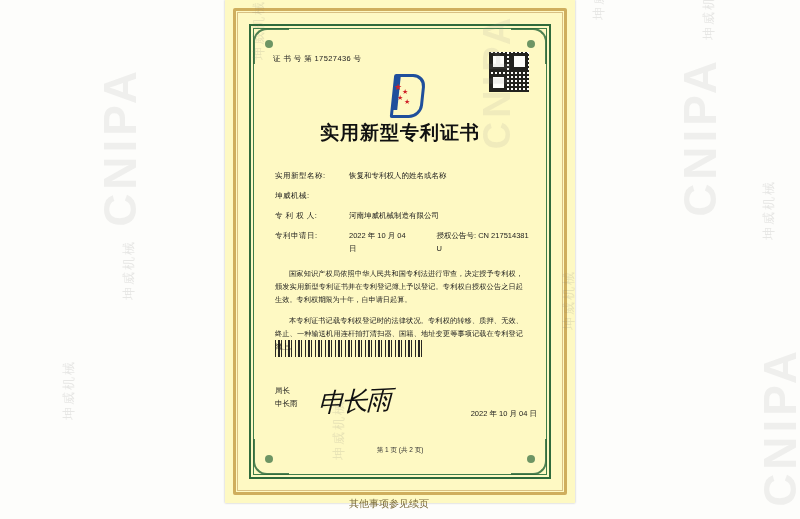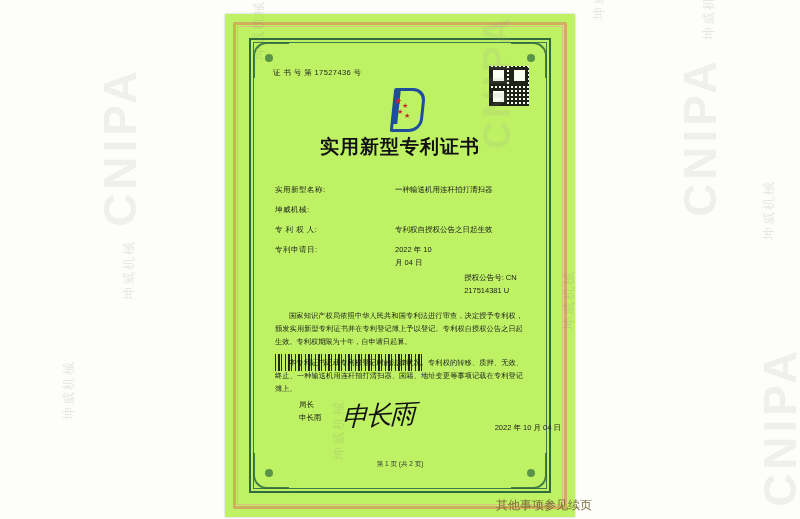--- a/index.html
+++ b/index.html
@@ -35,24 +35,24 @@
     white-space: nowrap;
     transform: rotate(-90deg);
     transform-origin: left top;
     font-family: "Liberation Sans", sans-serif;
   }
 
   
   .sheet {
     position: absolute;
     left: 225px;
-    top: 14px;
+    top: 0;
     width: 350px;
     height: 503px;
-    background: #bef264;
+    background: #fef9c3;
     box-shadow: 0 0 2px rgba(0,0,0,0.25);
     overflow: hidden;
   }
   
   .orn-outer {
     position: absolute;
     left: 8px; top: 8px; right: 8px; bottom: 8px;
     border: 3px solid #cfae5d;
     border-radius: 2px;
   }
@@ -205,34 +205,32 @@
     margin-top: 16px;
     padding-left: 14px;
     padding-right: 10px;
   }
   .frow {
     display: flex;
     font-size: 7.5px;
     line-height: 13px;
     margin-bottom: 7px;
     color: #1b1b1b;
-    gap: 46px;
   }
   .flabel {
     width: 74px;
     flex: none;
     letter-spacing: .5px;
   }
   .fvalue {
     flex: 1;
   }
   .frow.two-col .fvalue { display: flex; }
   .fvalue .col2 {
     margin-left: 26px;
-    margin-top: 28px;
   }
   .addr .fvalue {
     line-height: 12px;
   }
 
   .paras {
     margin-top: 12px;
     padding: 0 16px 0 14px;
     font-size: 7.2px;
     line-height: 13px;
@@ -257,21 +255,20 @@
         #111 3px 5px, transparent 5px 6px,
         #111 6px 7px, transparent 7px 10px);
     opacity: .9;
   }
 
   .sign-block {
     position: absolute;
     left: 14px;
     bottom: 48px;
     width: 100%;
-    margin-left: 24px;
   }
   .sign-labels {
     font-size: 7.5px;
     line-height: 13px;
     color: #1b1b1b;
     display: inline-block;
     vertical-align: top;
   }
   .sign-mark {
     display: inline-block;
@@ -294,25 +291,25 @@
   .page-no {
     position: absolute;
     bottom: 12px;
     width: 100%;
     text-align: center;
     font-size: 6.5px;
     color: #333;
   }
   .below-sheet {
     position: absolute;
-    left: 242px;
+    left: 214px;
     top: 497px;
     width: 350px;
-    text-align: right;
-    font-size: 12px;
+    text-align: center;
+    font-size: 10px;
     color: #7a6a3a;
     z-index: 7;
   }
   
   .cnipa-wm {
     position: absolute;
     font-family: "Liberation Sans", sans-serif;
     font-weight: 700;
     font-size: 46px;
     color: rgba(150,150,150,0.13);
@@ -362,28 +359,28 @@
           </div>
         </div>
       </div>
 
       <div class="title">实用新型专利证书</div>
       <div class="title-rule"></div>
 
       <div class="fields">
         <div class="frow">
           <div class="flabel">实用新型名称:</div>
-          <div class="fvalue">一种输送机用连杆拍打清扫器</div>
+          <div class="fvalue">恢复和专利权人的姓名或名称</div>
         </div>
         <div class="frow">
           <div class="flabel">坤威机械:</div>
         </div>
         <div class="frow">
           <div class="flabel">专 利 权 人:</div>
-          <div class="fvalue">专利权自授权公告之日起生效</div>
+          <div class="fvalue">河南坤威机械制造有限公司</div>
         </div>
         <div class="frow two-col">
           <div class="flabel">专利申请日:</div>
           <div class="fvalue">
             <span>2022 年 10 月 04 日</span>
             <span class="col2">授权公告号: CN 217514381 U</span>
           </div>
         </div>
       </div>
 

